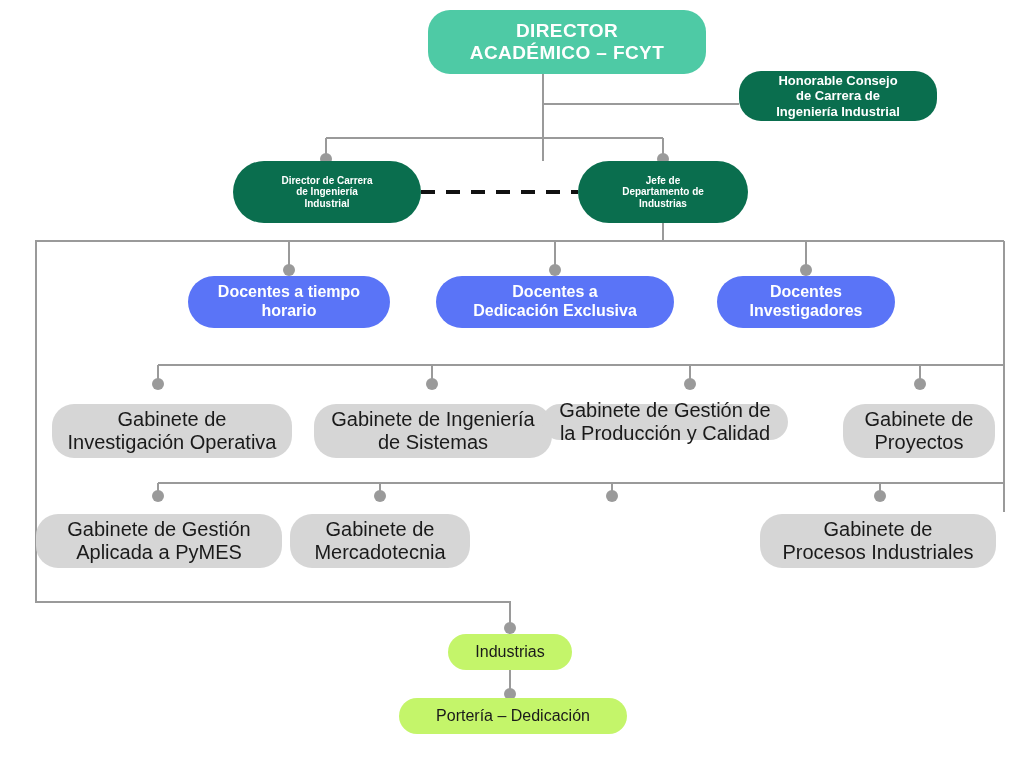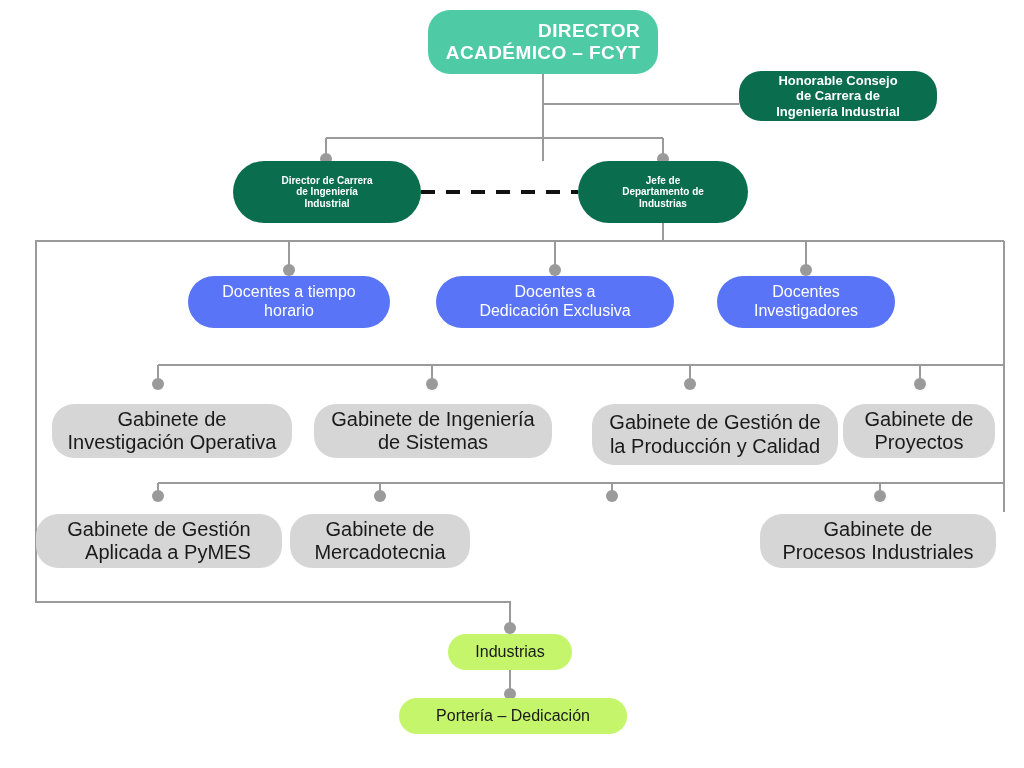--- a/index.html
+++ b/index.html
@@ -54,21 +54,21 @@
   }
   .n-green {
     background: #0a6e4e;
     color: #ffffff;
     font-weight: bold;
     font-size: 10px;
   }
   .n-blue {
     background: #5a74f7;
     color: #ffffff;
-    font-weight: normal;
+    font-weight: bold;
     font-size: 16px;
   }
   .n-gray {
     background: #d6d6d6;
     color: #1a1a1a;
     font-weight: normal;
     font-size: 20px;
   }
   .n-lime {
     background: #c4f56a;
@@ -131,21 +131,21 @@
       <circle cx="920" cy="384" r="6"></circle>
       <circle cx="158" cy="496" r="6"></circle>
       <circle cx="380" cy="496" r="6"></circle>
       <circle cx="612" cy="496" r="6"></circle>
       <circle cx="880" cy="496" r="6"></circle>
       <circle cx="510" cy="628" r="6"></circle>
       <circle cx="510" cy="694" r="6"></circle>
     </g>
   </svg>
 
-  <div class="node rounded n-director" style="left:428px; top:10px; width:230px; height:64px;text-align:right;">DIRECTOR
+  <div class="node rounded n-director" style="left:428px; top:10px; width:278px; height:64px;">DIRECTOR
 ACADÉMICO – FCYT</div>
 
   <div class="node rounded n-consejo" style="left:739px; top:71px; width:198px; height:50px;">Honorable Consejo
 de Carrera de
 Ingeniería Industrial</div>
 
   <div class="node pill n-green" style="left:233px; top:161px; width:188px; height:62px;">Director de Carrera
 de Ingeniería
 Industrial</div>
 
@@ -161,27 +161,27 @@
 
   <div class="node pill n-blue" style="left:717px; top:276px; width:178px; height:52px;">Docentes
 Investigadores</div>
 
   <div class="node rounded n-gray" style="left:52px; top:404px; width:240px; height:54px;">Gabinete de
 Investigación Operativa</div>
 
   <div class="node rounded n-gray" style="left:314px; top:404px; width:238px; height:54px;">Gabinete de Ingeniería
 de Sistemas</div>
 
-  <div class="node rounded n-gray" style="left:592px; top:404px; width:246px; height:61px;">Gabinete de Gestión de
+  <div class="node rounded n-gray" style="left:542px; top:404px; width:246px; height:36px;">Gabinete de Gestión de
 la Producción y Calidad</div>
 
   <div class="node rounded n-gray" style="left:843px; top:404px; width:152px; height:54px;">Gabinete de
 Proyectos</div>
 
-  <div class="node rounded n-gray" style="left:36px; top:514px; width:246px; height:54px;text-align:right;">Gabinete de Gestión
+  <div class="node rounded n-gray" style="left:36px; top:514px; width:246px; height:54px;">Gabinete de Gestión
 Aplicada a PyMES</div>
 
   <div class="node rounded n-gray" style="left:290px; top:514px; width:180px; height:54px;">Gabinete de
 Mercadotecnia</div>
 
 
   <div class="node rounded n-gray" style="left:760px; top:514px; width:236px; height:54px;">Gabinete de
 Procesos Industriales</div>
 
   <div class="node pill n-lime" style="left:448px; top:634px; width:124px; height:36px;">Industrias</div>

